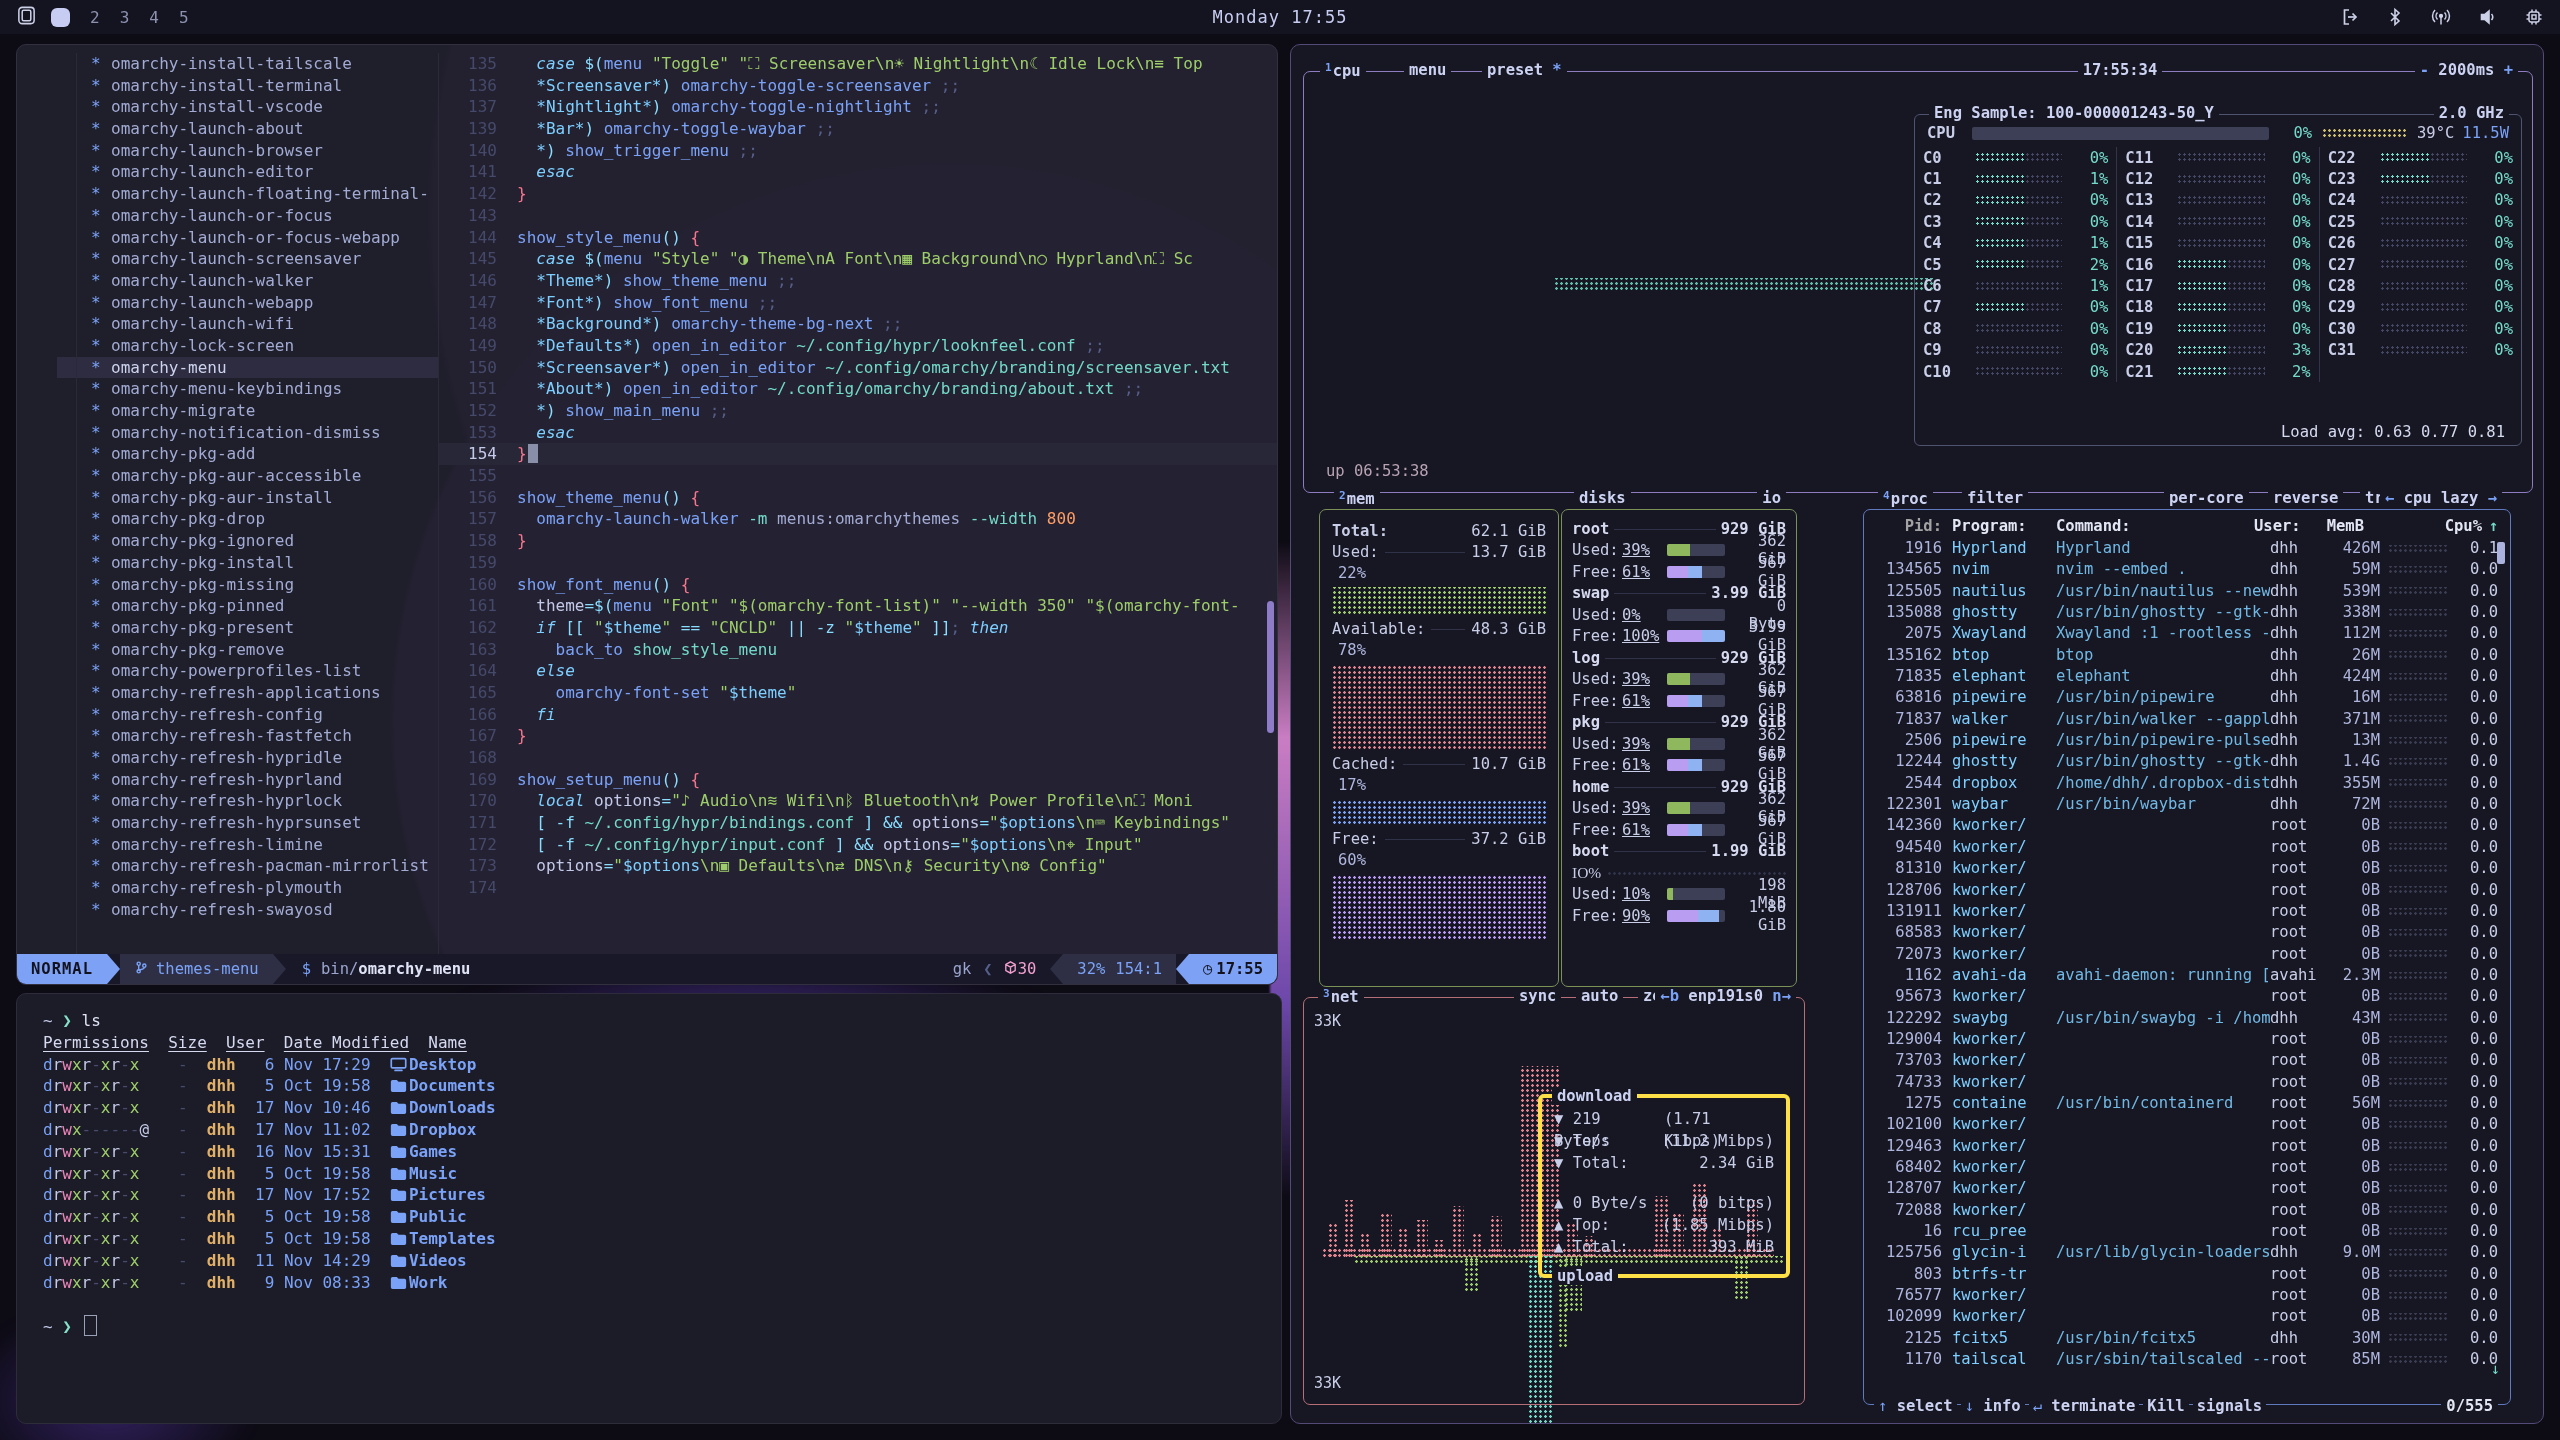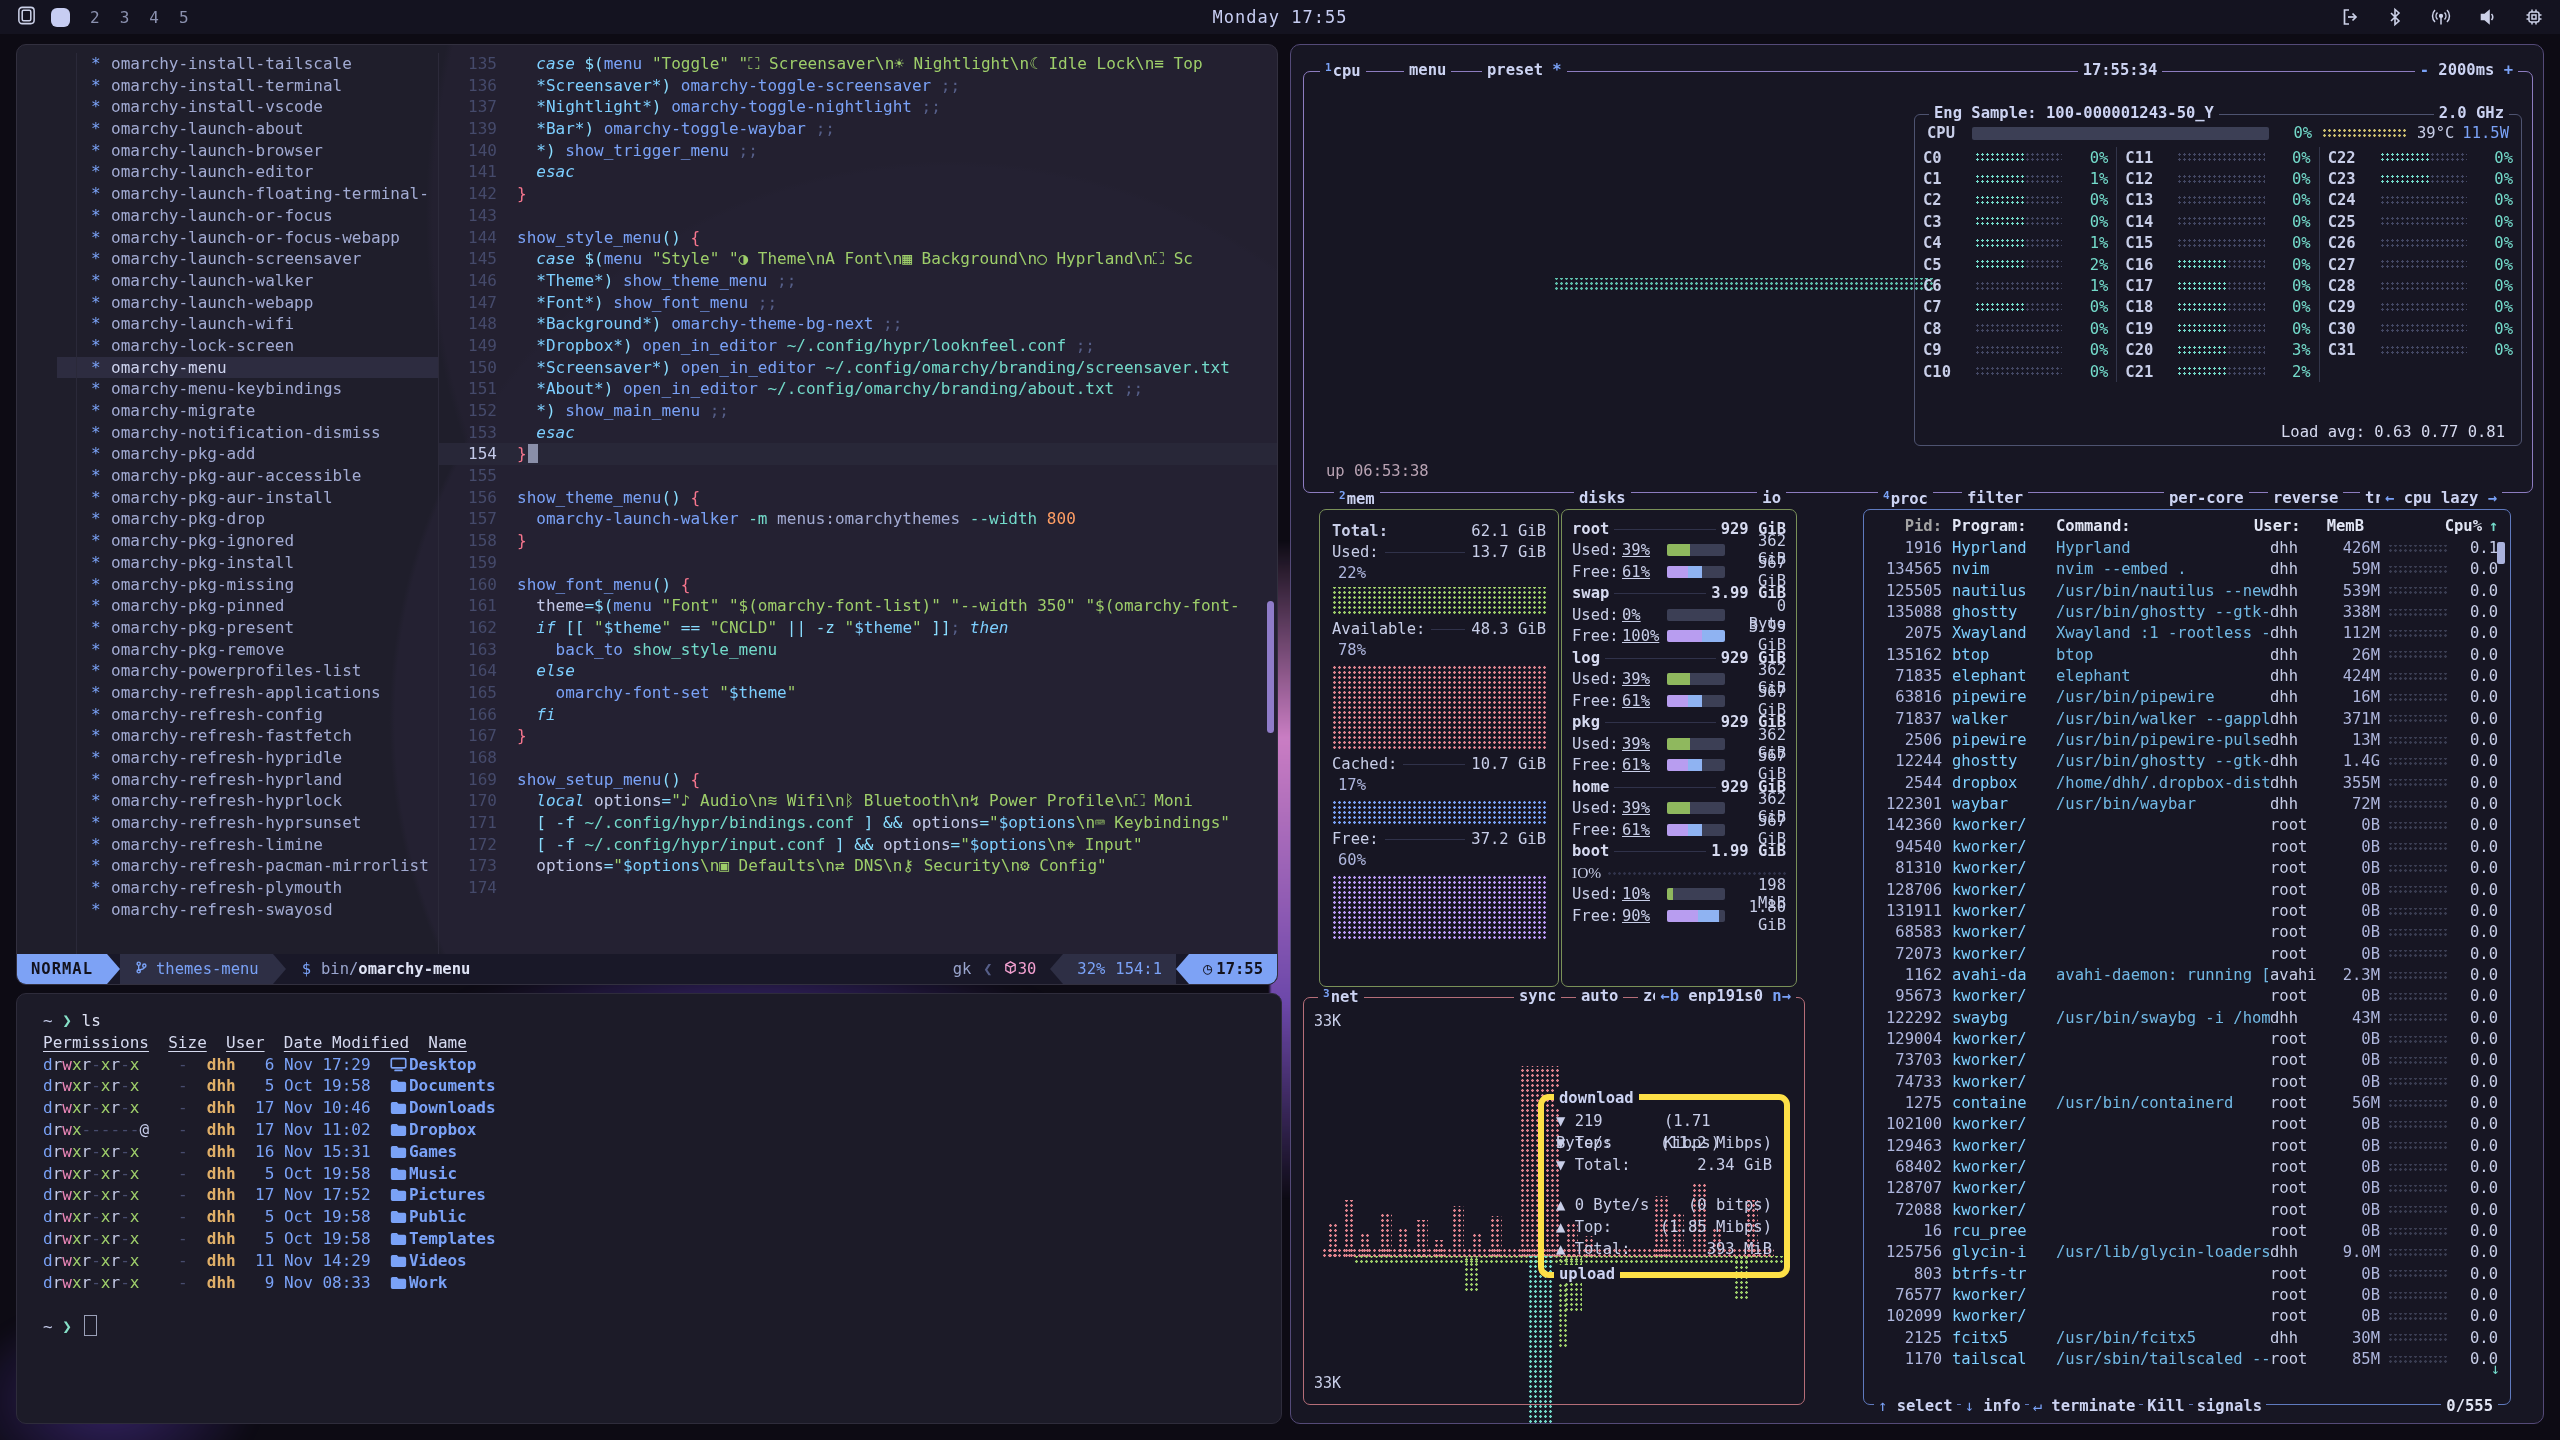--- a/index.html
+++ b/index.html
@@ -110,21 +110,21 @@
   .durow .bar{width:58px;height:12px;background:#3c3f55;border-radius:2px;margin:0 7px;flex:none;overflow:hidden;}
   .durow .bar i{display:block;height:100%;}
   .durow .vv{flex:1;text-align:right;color:#c8cee8;}
   .iorow{display:flex;align-items:center;height:21.5px;color:#c8cee8;font-family:Liberation Serif, serif;}
   .iorow .dfill{flex:1;height:6px;--dc:#30324a;margin-left:6px;}
 
   .net-box{border-color:#b66e78;left:12px;top:952px;width:500px;height:406px;}
   .ngraph{position:absolute;inset:14px 10px 10px 10px;}
   .ncol{position:absolute;}
   .scale{position:absolute;color:#c8cee8;font-size:15px;}
-  .dl-box{position:absolute;right:14px;top:96px;width:252px;height:184px;border:6px solid #fde047;border-radius:11px;padding:10px 12px;box-sizing:border-box;}
+  .dl-box{position:absolute;right:14px;top:96px;width:252px;height:184px;border:4px solid #fde047;border-radius:6px;padding:10px 12px;box-sizing:border-box;}
   .dlrow{display:flex;height:22px;line-height:22px;}
   .dlrow .r{margin-left:auto;}
 
   .proc-box{border-color:#5f7abf;left:572px;top:464px;width:646px;height:894px;}
   .phead{display:flex;height:24px;line-height:24px;padding:4px 12px 0 12px;font-weight:bold;color:#e2e6f5;}
   .prow{display:flex;height:21.35px;line-height:21.35px;padding:0 12px;}
   .c-pid{width:66px;text-align:right;flex:none;color:#aeb6dd;}
   .c-prog{width:104px;margin-left:10px;flex:none;color:#7dcfff;overflow:hidden;white-space:pre;}
   .c-cmd{flex:1;color:#7dcfff;opacity:.88;overflow:hidden;white-space:pre;}
   .c-user{width:58px;flex:none;color:#c8cee8;}
@@ -287,21 +287,21 @@
         <div class="cline">
           <span class="num">147</span>
           <pre><span class="tp">  </span><span class="tv">*Font*</span><span class="to">) </span><span class="tf">show_font_menu</span><span class="tp"> </span><span class="td">;;</span></pre>
         </div>
         <div class="cline">
           <span class="num">148</span>
           <pre><span class="tp">  </span><span class="tv">*Background*</span><span class="to">) </span><span class="tf">omarchy-theme-bg-next</span><span class="tp"> </span><span class="td">;;</span></pre>
         </div>
         <div class="cline">
           <span class="num">149</span>
-          <pre><span class="tp">  </span><span class="tv">*Dropbox*</span><span class="to">) </span><span class="tf">open_in_editor</span><span class="tp"> </span><span class="tg">~/.config/hypr/looknfeel.conf</span><span class="tp"> </span><span class="td">;;</span></pre>
+          <pre><span class="tp">  </span><span class="tv">*Defaults*</span><span class="to">) </span><span class="tf">open_in_editor</span><span class="tp"> </span><span class="tg">~/.config/hypr/looknfeel.conf</span><span class="tp"> </span><span class="td">;;</span></pre>
         </div>
         <div class="cline">
           <span class="num">150</span>
           <pre><span class="tp">  </span><span class="tv">*Screensaver*</span><span class="to">) </span><span class="tf">open_in_editor</span><span class="tp"> </span><span class="tg">~/.config/omarchy/branding/screensaver.txt</span></pre>
         </div>
         <div class="cline">
           <span class="num">151</span>
           <pre><span class="tp">  </span><span class="tv">*About*</span><span class="to">) </span><span class="tf">open_in_editor</span><span class="tp"> </span><span class="tg">~/.config/omarchy/branding/about.txt</span><span class="tp"> </span><span class="td">;;</span></pre>
         </div>
         <div class="cline">

